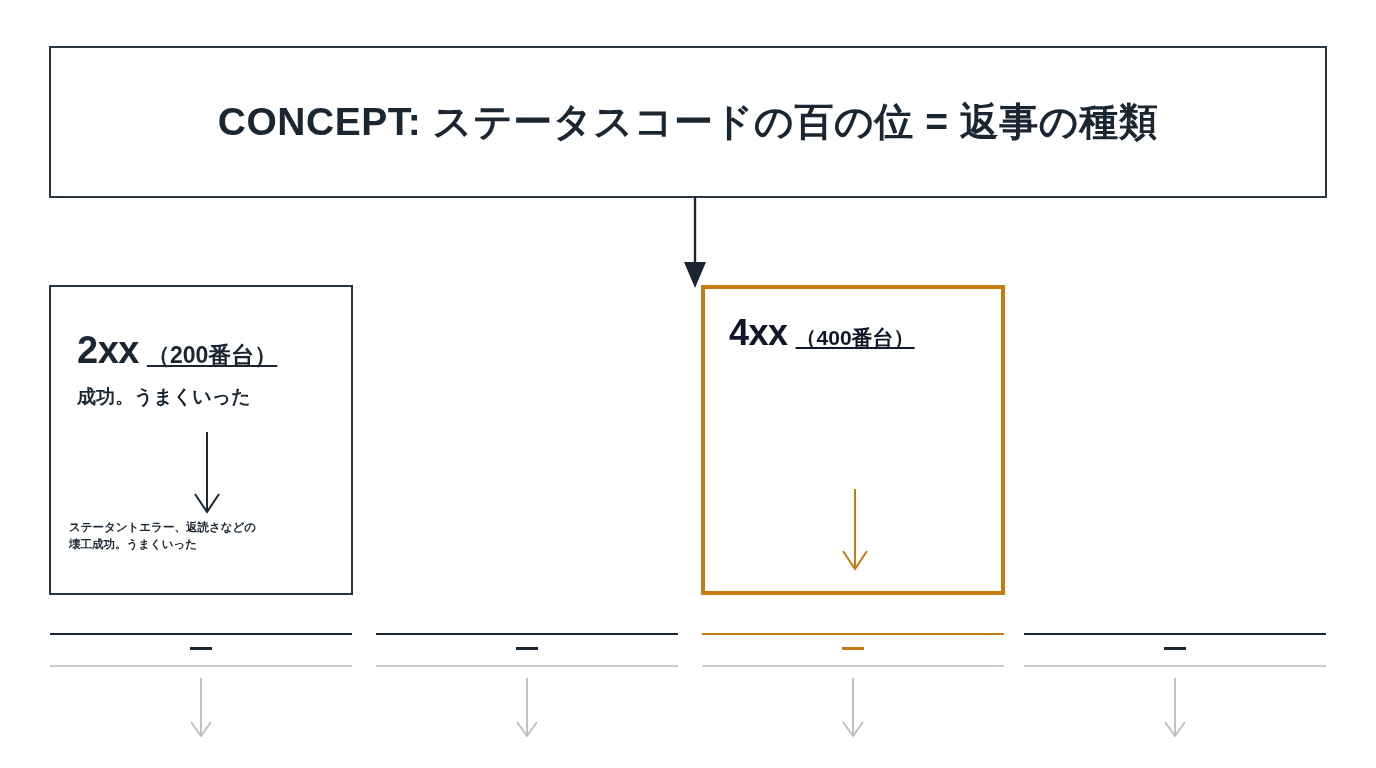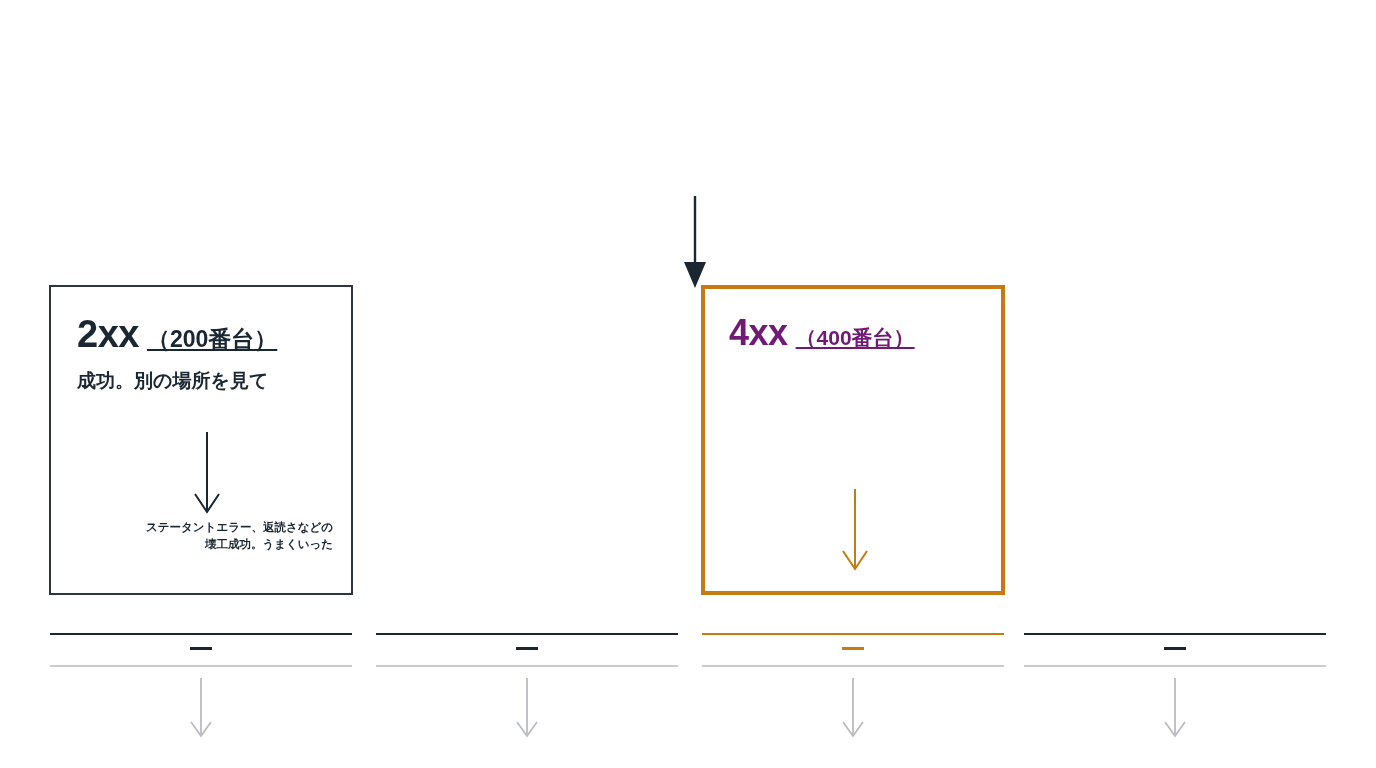--- a/index.html
+++ b/index.html
@@ -66,21 +66,21 @@
     height: 312px;
   }
   .card {
     position: absolute;
     top: 0;
     width: 304px;
     height: 310px;
     box-sizing: border-box;
     border: 2px solid #2b3642;
     background: #ffffff;
-    padding: 28px 22px 0 26px;
+    padding: 44px 22px 0 26px;
   }
   .card.c0 { left: 49px; }
   .card.c1 { left: 375px; }
   .card.c2 {
     left: 701px;
     border: 4px solid #c67a10;
     padding: 26px 20px 0 24px;
   }
   .card.c3 { left: 1023px; }
 
@@ -99,21 +99,21 @@
   }
   .code-range {
     font-size: 23px;
     font-weight: bold;
     line-height: 1;
     margin-left: 8px;
     color: #1a2632;
     text-decoration: underline;
   }
   .card.c2 .code-main,
-  .card.c2 .code-range { color: #701a75; }
+  .card.c2 .code-range { color: #0f172a; }
   .card.c2 .code-main { font-size: 36px; }
   .card.c2 .code-range { font-size: 21px; }
 
   .card-desc {
     font-size: 19px;
     font-weight: bold;
     line-height: 1.45;
     color: #1a2632;
     margin: 0;
   }
@@ -129,21 +129,21 @@
   .card.c2 .inner-arrow { left: 130px; top: 200px; }
 
   .card-note {
     position: absolute;
     left: 18px;
     right: 18px;
     top: 232px;
     font-size: 11.5px;
     font-weight: bold;
     line-height: 1.45;
-    text-align: right;
+    text-align: left;
     color: #1a2632;
   }
 
   
   .footers {
     position: absolute;
     left: 0;
     top: 628px;
     width: 1376px;
     height: 120px;
@@ -194,34 +194,37 @@
     transform: translateX(-50%);
     width: 34px;
     height: 62px;
   }
 </style>
 </head>
 <body>
 
 <div class="stage">
 
+  <div class="concept-box">
+    <div class="concept-title">CONCEPT: ステータスコードの百の位 = 返事の種類</div>
+  </div>
 
   <svg class="header-connector" viewBox="0 0 70 94">
     <line x1="35" y1="0" x2="35" y2="72" stroke="#1a2632" stroke-width="2.4"></line>
     <polygon points="35,92 24,66 46,66" fill="#1a2632"></polygon>
   </svg>
 
   <div class="cards">
 
     <div class="card c0">
       <div class="card-heading">
         <span class="code-main">2xx</span>
         <span class="code-range">（200番台）</span>
       </div>
-      <p class="card-desc">成功。別の場所を見て</p>
+      <p class="card-desc">成功。うまくいった</p>
       <svg class="inner-arrow" viewBox="0 0 40 84">
         <line x1="20" y1="0" x2="20" y2="78" stroke="#1a2632" stroke-width="2"></line>
         <polyline points="8,62 20,80 32,62" fill="none" stroke="#1a2632" stroke-width="2"></polyline>
       </svg>
       <div class="card-note">ステータントエラー、返読さなどの<br>壊工成功。うまくいった</div>
     </div>
 
 
     <div class="card c2">
       <div class="card-heading">

